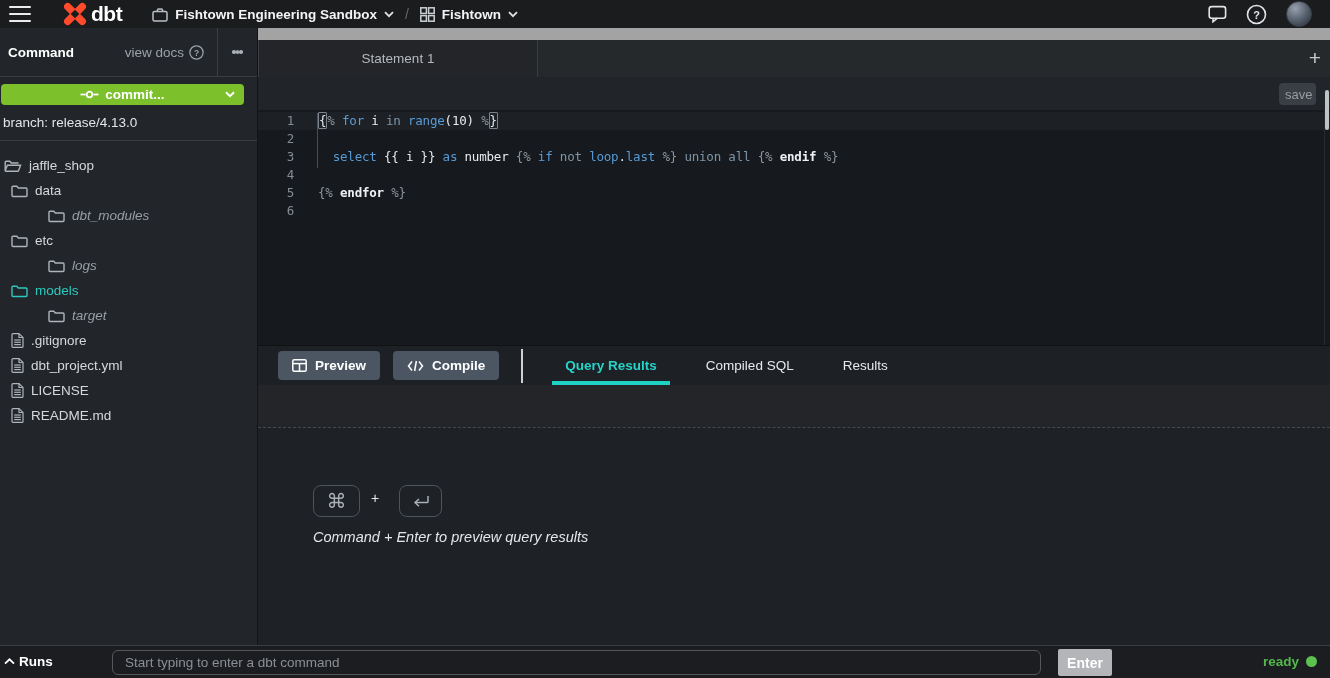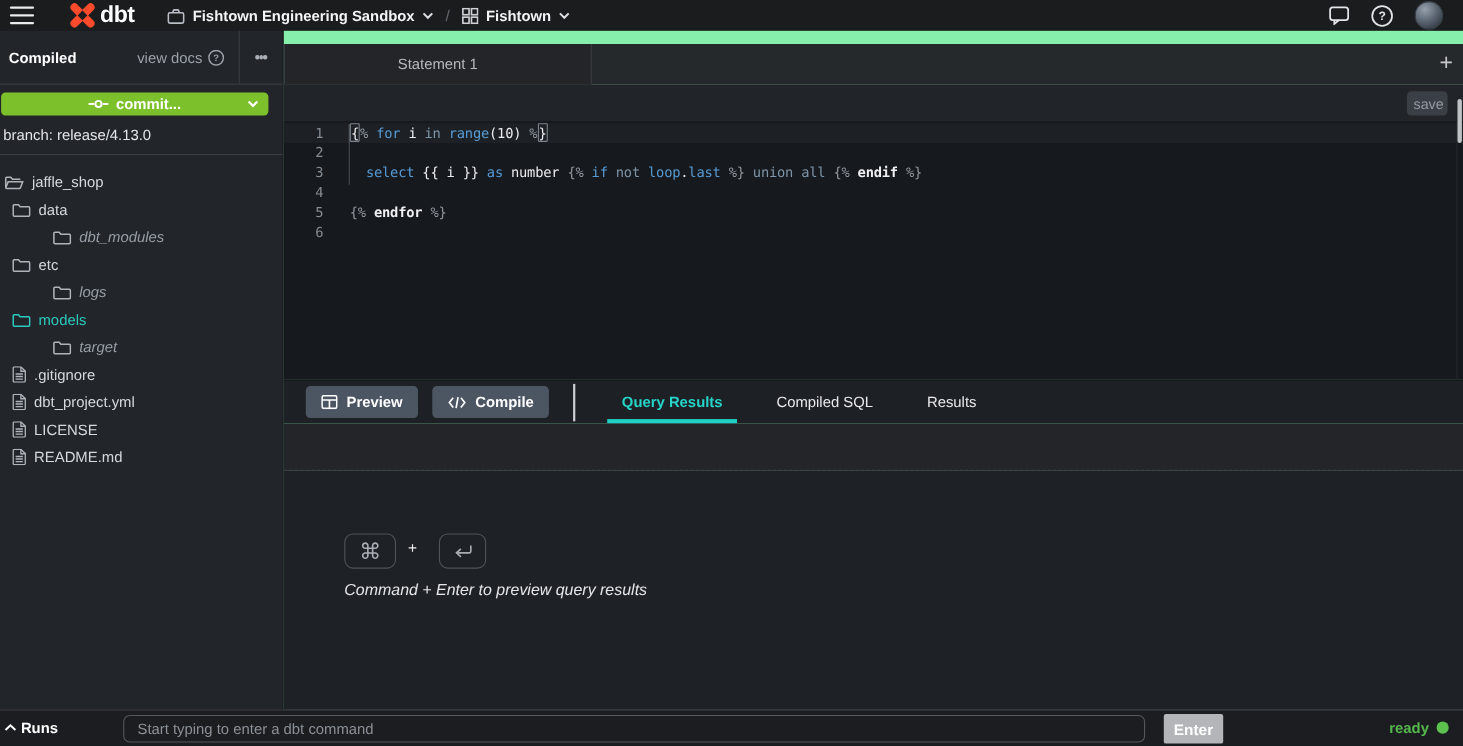--- a/index.html
+++ b/index.html
@@ -46,21 +46,21 @@
   .tree-item { height:25px; display:flex; align-items:center; gap:7px; font-size:13.5px;
                color:#d6d9dc; cursor:pointer; }
   .tree-item.lvl0 { padding-left:4px; }
   .tree-item.lvl1 { padding-left:11px; }
   .tree-item.italic { color:#979ea5; font-style:italic;padding-left:48px; }
   .tree-item.active { color:#2cc9bd; }
   .tree-item svg { flex:none; stroke:#aeb4ba; }
   .tree-item.active svg { stroke:#2cc9bd; }
 
   
-  .main { position:absolute; left:258px; top:28px; right:0; bottom:33px; background:#86efac; }
+  .main { position:absolute; left:258px; top:28px; right:0; bottom:33px; background:#a3a3a3; }
   .tabbar { position:absolute; left:0; right:0; top:12px; height:37px; background:#26292c; }
   .tab { position:absolute; left:0; top:0; width:280px; height:100%; background:#232528;
          border-left:1px solid #3b3e42; border-right:1px solid #3b3e42;
          display:flex; align-items:center; justify-content:center;
          color:#b5b9be; font-size:13.5px; cursor:pointer; }
   .newtab { position:absolute; right:9px; top:5px; color:#c4c7ca; font-size:21px; font-weight:300;
             cursor:pointer; line-height:26px; }
   .savestrip { position:absolute; left:0; right:0; top:49px; height:33px; background:#212428; }
   .save-btn { position:absolute; right:14px; top:6px; width:37px; height:22px; background:#3a3f45;
               border:none; border-radius:4px; color:#959ca4; font-size:13px;
@@ -181,21 +181,21 @@
       <svg width="21" height="21" viewBox="0 0 21 21" style="cursor:pointer">
         <circle cx="10.5" cy="10.5" r="9" fill="none" stroke="#e2e5e8" stroke-width="1.6"></circle>
         <text x="10.5" y="14.6" text-anchor="middle" font-size="11" font-weight="bold" fill="#e2e5e8" font-family="Liberation Sans, sans-serif">?</text>
       </svg>
       <div class="avatar"></div>
     </div>
   </header>
 
   <aside class="sidebar">
     <div class="sb-head">
-      <span class="sb-title">Compiled</span>
+      <span class="sb-title">Command</span>
       <div class="viewdocs">
         <span>view docs</span>
         <svg width="15" height="15" viewBox="0 0 15 15">
           <circle cx="7.5" cy="7.5" r="6.6" fill="none" stroke="#9ba1a8" stroke-width="1.3"></circle>
           <text x="7.5" y="10.8" text-anchor="middle" font-size="8.5" font-weight="bold" fill="#9ba1a8" font-family="Liberation Sans, sans-serif">?</text>
         </svg>
       </div>
       <div class="sb-sep"></div>
       <div class="kebab">
           <i></i>

